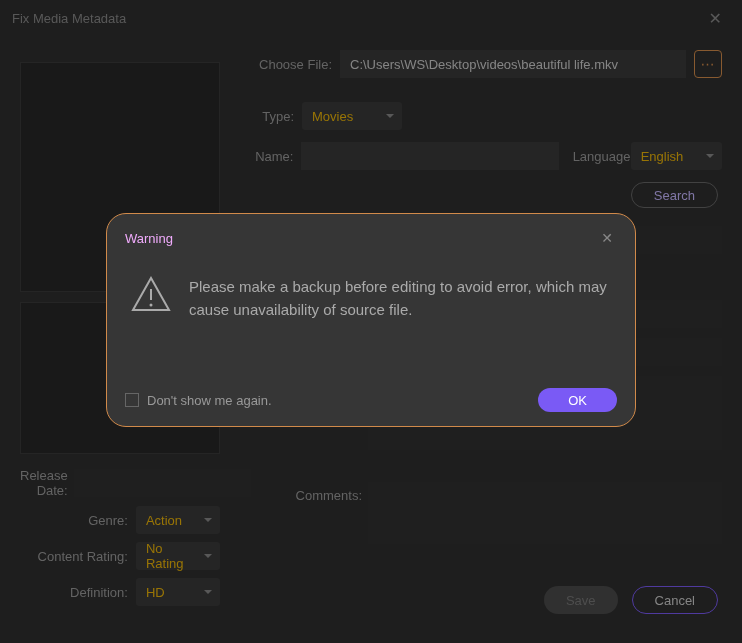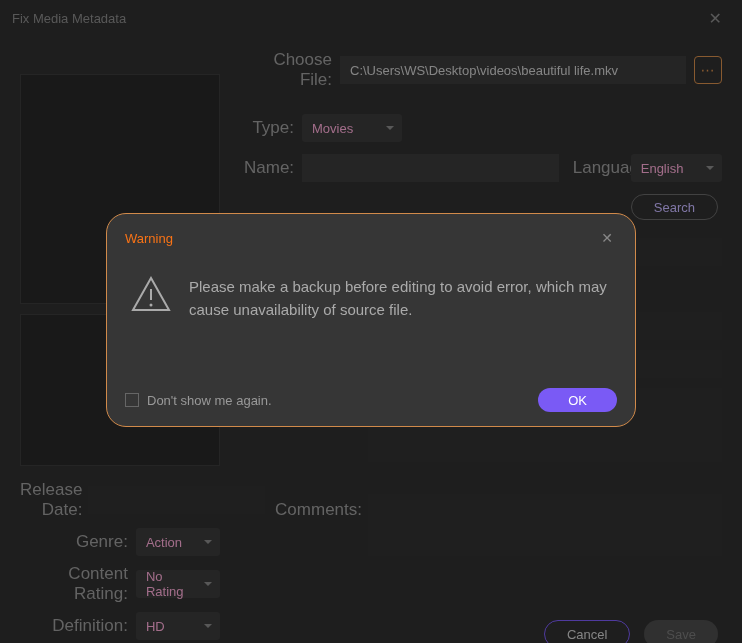--- a/index.html
+++ b/index.html
@@ -4,30 +4,30 @@
 <style>
 * { box-sizing: border-box; margin: 0; padding: 0; font-family: -apple-system, BlinkMacSystemFont, "Segoe UI", Arial, sans-serif; }
 body { background: #2a2a2a; width: 742px; height: 643px; overflow: hidden; position: relative; }
 
 .window { width: 742px; height: 643px; background: #2e2e2e; position: relative; }
 .titlebar { height: 36px; display: flex; align-items: center; justify-content: space-between; padding: 0 12px; }
 .titlebar .title { color: #888; font-size: 13px; }
 .close-x { color: #888; font-size: 16px; cursor: pointer; padding: 4px 8px; }
 
 .content { padding: 14px 20px 20px 20px; position: relative; }
-.lbl { color: #999; font-size: 17px; text-align: right; }
+.lbl { color: #999; font-size: 13px; text-align: right; }
 
 .file-row { display: flex; align-items: center; margin-bottom: 24px; padding-left: 230px; }
 .file-row .lbl { width: 82px; }
 .file-input { flex: 1; height: 28px; background: #3a3a3a; border: none; color: #ccc; font-size: 13px; padding: 0 10px; margin-left: 8px; }
 .browse-btn { width: 28px; height: 28px; border: 1.5px solid #d18a4a; border-radius: 4px; background: transparent; color: #d18a4a; font-size: 14px; margin-left: 8px; cursor: pointer; display: flex; align-items: center; justify-content: center; letter-spacing: 1px; }
 
 .meta-row { display: flex; align-items: center; margin-bottom: 12px; padding-left: 224px; }
 .meta-row .lbl { width: 50px; }
-.dropdown { height: 28px; background: #3a3a3a; border: none; color: #f9a8d4; font-size: 13px; padding: 0 24px 0 10px; margin-left: 8px; border-radius: 3px; position: relative; display: flex; align-items: center; }
+.dropdown { height: 28px; background: #3a3a3a; border: none; color: #eab308; font-size: 13px; padding: 0 24px 0 10px; margin-left: 8px; border-radius: 3px; position: relative; display: flex; align-items: center; }
 .dropdown::after { content: ''; position: absolute; right: 8px; top: 50%; transform: translateY(-2px); border: 4px solid transparent; border-top-color: #888; }
 .name-input { height: 28px; background: #3a3a3a; border: none; width: 260px; margin-left: 8px; }
 .lang-lbl { margin-left: 14px; width: auto; }
 .lang-dd { width: 92px; }
 
 .search-row { display: flex; justify-content: flex-end; padding-right: 4px; margin-bottom: 18px; }
 .search-btn { height: 26px; border: 1px solid #666; border-radius: 13px; background: transparent; color: #c4b5fd; font-size: 13px; padding: 0 22px; cursor: pointer; }
 
 .cols { display: flex; gap: 16px; }
 .left-col { width: 200px; }
@@ -50,21 +50,21 @@
 .footer { position: absolute; bottom: 20px; right: 24px; display: flex; gap: 14px; }
 .btn { height: 28px; border-radius: 14px; font-size: 13px; padding: 0 22px; cursor: pointer; }
 .btn-save { background: #4a4a4a; border: none; color: #777; }
 .btn-cancel { background: transparent; border: 1.5px solid #7a5af5; color: #ccc; }
 
 
 .overlay { position: absolute; inset: 0; background: rgba(0,0,0,0.35); }
 
 .dialog { position: absolute; left: 106px; top: 213px; width: 530px; height: 214px; background: #363636; border: 1.5px solid #d18a4a; border-radius: 20px; padding: 14px 18px 14px 18px; }
 .dialog-head { display: flex; justify-content: space-between; align-items: center; }
-.dialog-title { color: #f97316; font-size: 13px; }
+.dialog-title { color: #f0abfc; font-size: 13px; }
 .dialog-close { color: #888; font-size: 14px; cursor: pointer; padding: 2px 4px; }
 .dialog-body { display: flex; align-items: flex-start; gap: 18px; margin-top: 28px; padding: 0 6px; }
 .warn-icon { width: 40px; height: 36px; flex-shrink: 0; }
 .dialog-msg { color: #aaa; font-size: 15px; line-height: 1.5; }
 .dialog-foot { position: absolute; bottom: 14px; left: 18px; right: 18px; display: flex; justify-content: space-between; align-items: center; }
 .chk-wrap { display: flex; align-items: center; gap: 8px; }
 .chk { width: 14px; height: 14px; border: 1px solid #666; background: transparent; }
 .chk-lbl { color: #999; font-size: 13px; }
 .ok-btn { height: 24px; border-radius: 12px; background: #7a5af5; border: none; color: #fff; font-size: 13px; padding: 0 30px; cursor: pointer; }
 </style>
@@ -154,22 +154,22 @@
         </div>
         <div style="height:22px"></div>
         <div class="right-field">
           <span class="lbl">Comments:</span>
           <div class="right-box taller"></div>
         </div>
       </div>
     </div>
 
     <div class="footer">
+      <button class="btn btn-save">Save</button>
       <button class="btn btn-cancel">Cancel</button>
-      <button class="btn btn-save">Save</button>
     </div>
   </div>
 
   <div class="overlay"></div>
 
   <div class="dialog">
     <div class="dialog-head">
       <span class="dialog-title">Warning</span>
       <span class="dialog-close">✕</span>
     </div>

